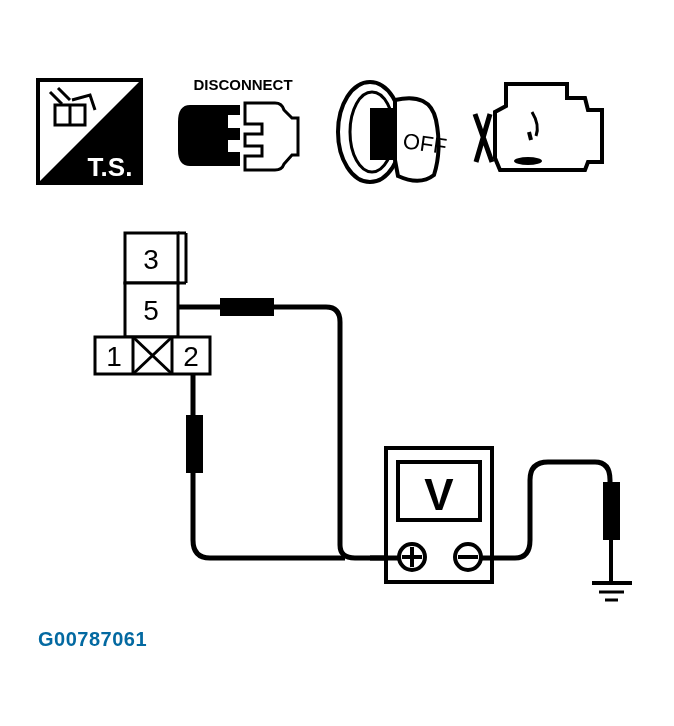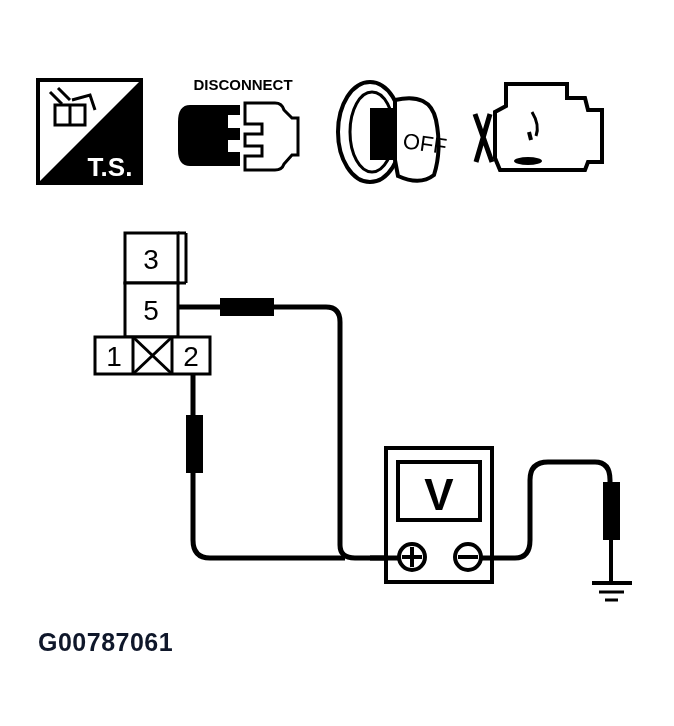--- a/index.html
+++ b/index.html
@@ -1,21 +1,21 @@
 <!DOCTYPE html>
 <html><head>
 <meta charset="utf-8">
 <style>
   html, body { margin: 0; padding: 0; background: #ffffff; }
   body { width: 674px; height: 726px; position: relative; overflow: hidden;
          font-family: "Liberation Sans", sans-serif; }
   #diagram { position: absolute; left: 0; top: 0; }
   .bold { font-family: "Liberation Sans", sans-serif; font-weight: bold; }
-  .caption { position: absolute; left: 38px; top: 628px; font-size: 25px;
-             font-weight: bold; color: #0f172a; font-family: "Liberation Sans", sans-serif;
+  .caption { position: absolute; left: 38px; top: 628px; font-size: 20px;
+             font-weight: bold; color: #0369a1; font-family: "Liberation Sans", sans-serif;
              letter-spacing: 0.5px; }
 </style>
 </head>
 <body>
 
 <svg id="diagram" width="674" height="726" viewBox="0 0 674 726" xmlns="http://www.w3.org/2000/svg">
 
   <g>
     <rect x="38" y="80" width="103" height="103" fill="#fff" stroke="#000" stroke-width="4"></rect>
     <polygon points="141,80 141,183 38,183" fill="#000"></polygon>

